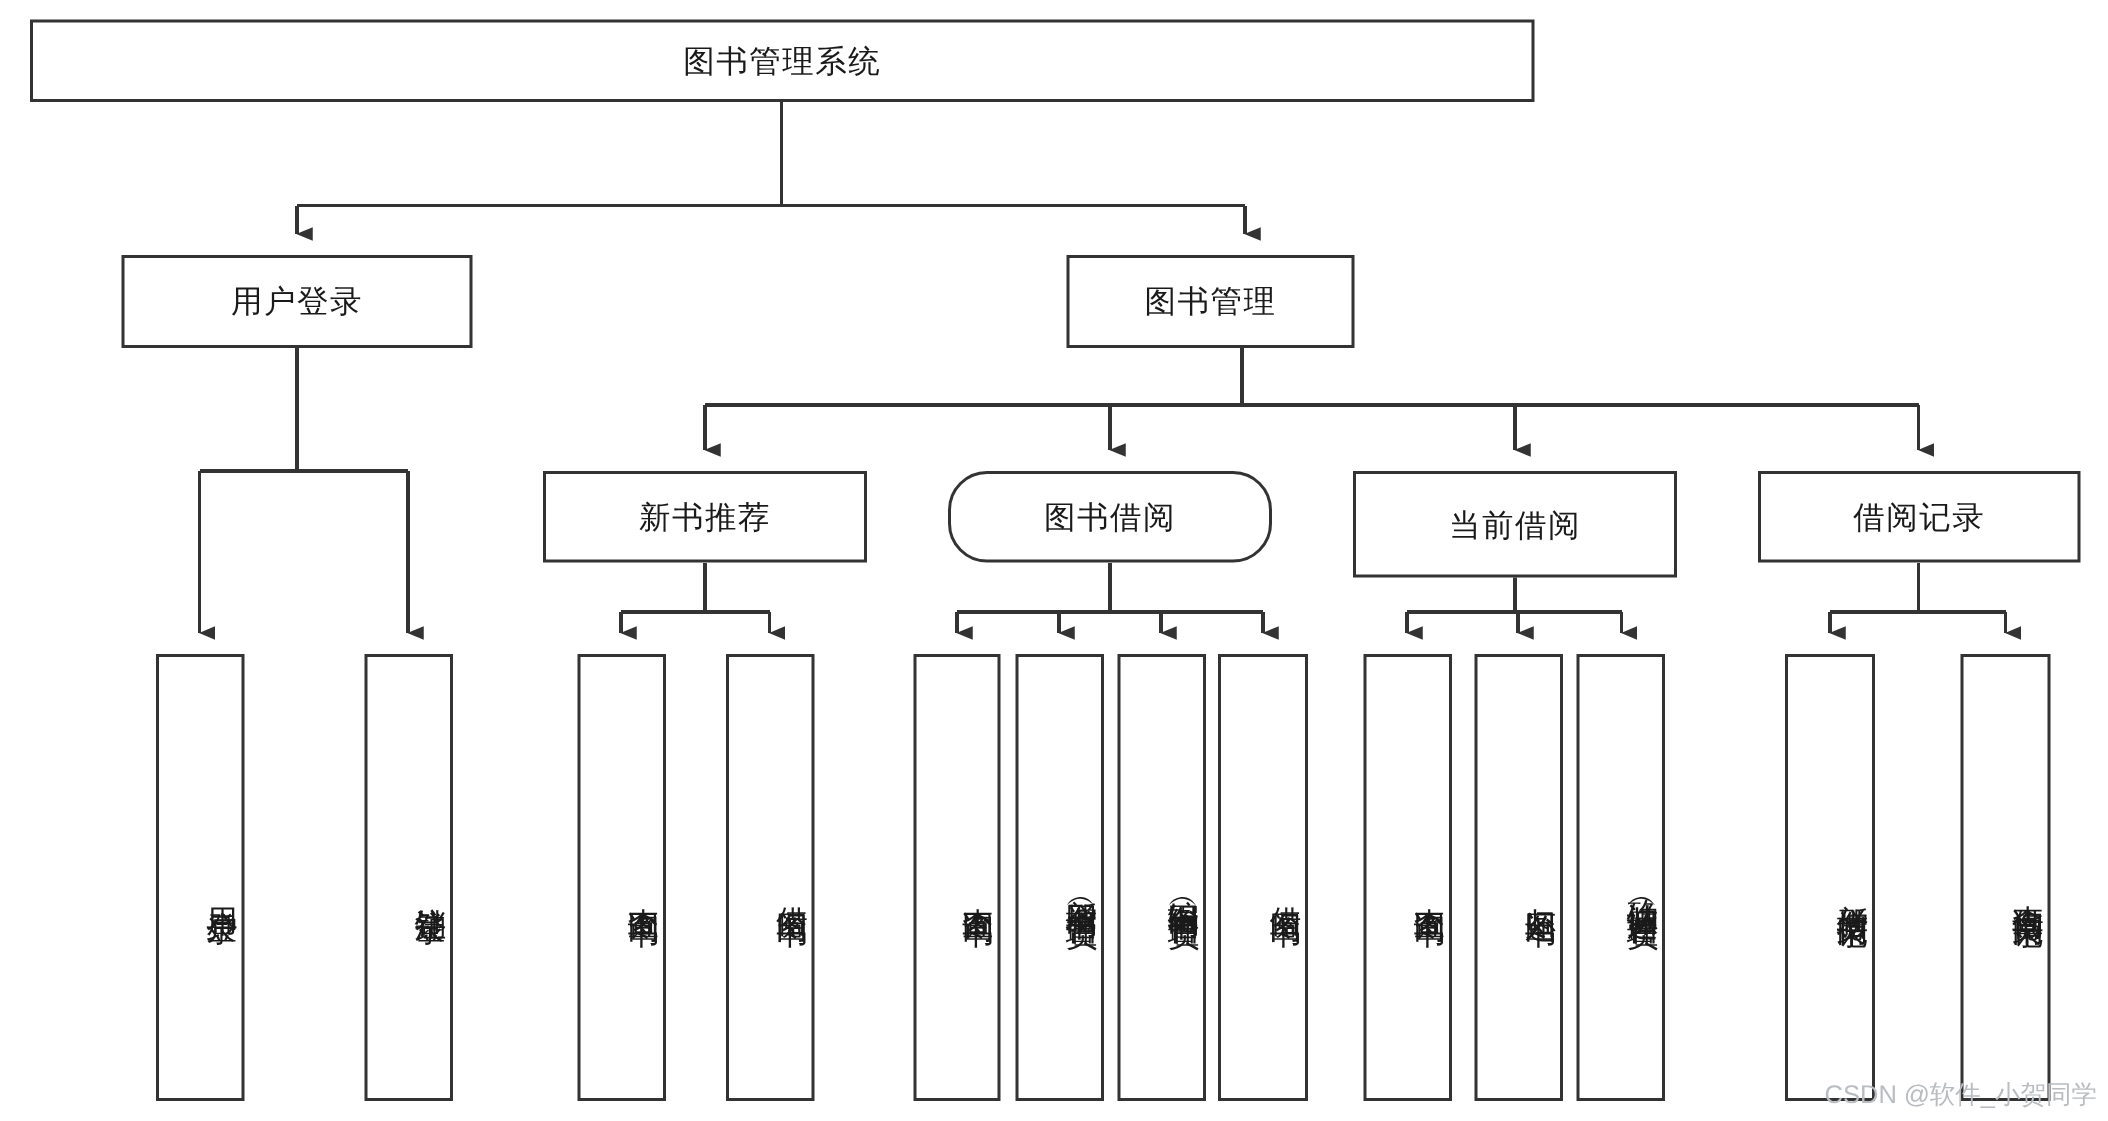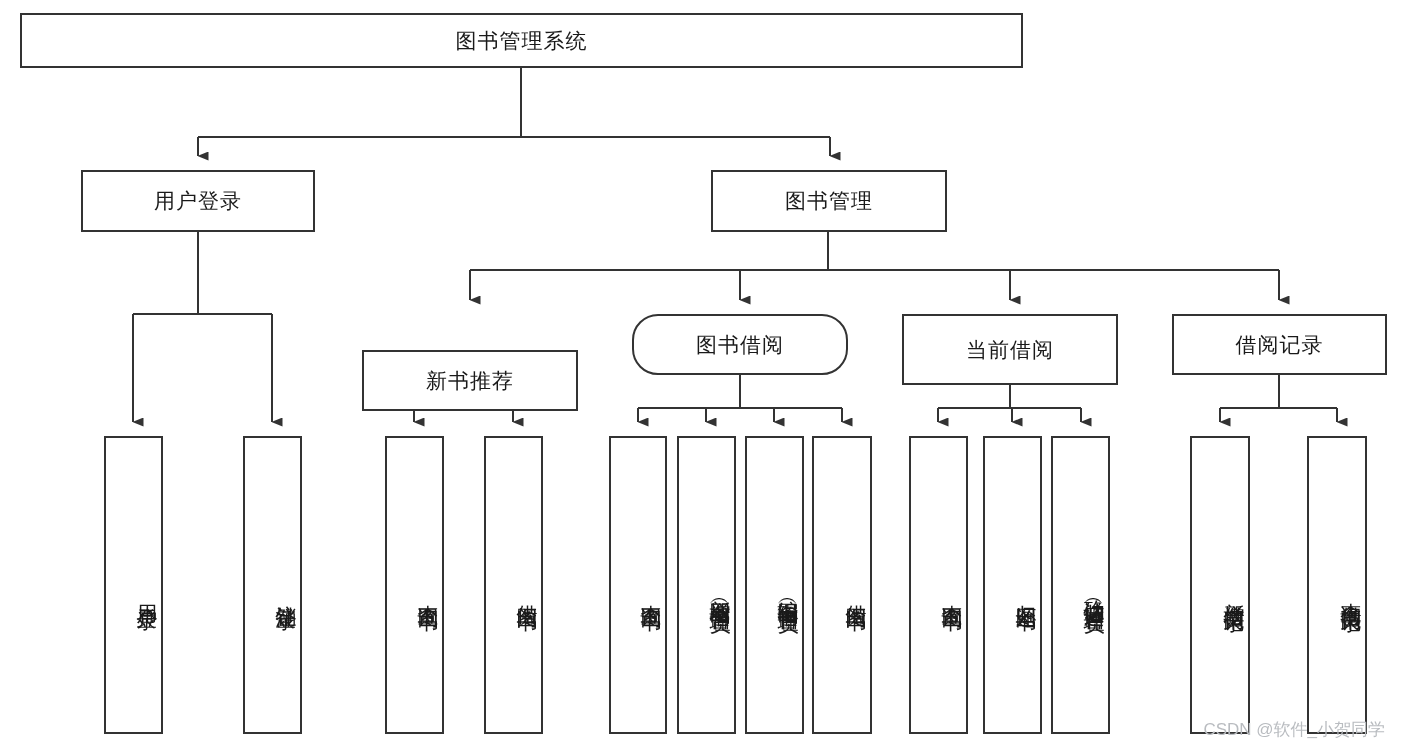--- a/index.html
+++ b/index.html
@@ -17,21 +17,21 @@
   }
   .node.h{font-size:21px;letter-spacing:1px;}
   .node.v{
     writing-mode:vertical-rl;text-orientation:upright;
     font-size:21px;letter-spacing:2px;
     padding-top:14px;align-items:flex-start;justify-content:center;
   }
   .node .lbl{display:block;white-space:nowrap;}
   svg#wires{position:absolute;left:0;top:0;width:1405px;height:747px;pointer-events:none;}
   #watermark{
-    position:absolute;right:20px;bottom:6px;
+    position:absolute;right:7px;bottom:6px;
     font-size:17px;color:#b9bcc0;white-space:nowrap;
     font-family:"Liberation Sans","DejaVu Sans",sans-serif;
   }
 </style>
 </head>
 <body>
 
 <div id="canvas">
 
   <svg id="wires" viewBox="0 0 1405 747" xmlns="http://www.w3.org/2000/svg">
@@ -84,24 +84,24 @@
     </g>
   </svg>
 
   <div id="nodes">
       <div class="node h" style="left: 20px; top: 13px; width: 1003px; height: 55px;">
         <span class="lbl">图书管理系统</span>
       </div>
       <div class="node h" style="left: 81px; top: 170px; width: 234px; height: 62px;">
         <span class="lbl">用户登录</span>
       </div>
-      <div class="node h" style="left: 711px; top: 170px; width: 236px; height: 62px;">
+      <div class="node h" style="left: 711px; top: 170px; width: 192px; height: 62px;">
         <span class="lbl">图书管理</span>
       </div>
-      <div class="node h" style="left: 362px; top: 314px; width: 216px; height: 61px; margin-top: 36px;">
+      <div class="node h" style="left: 362px; top: 314px; width: 216px; height: 61px;">
         <span class="lbl">新书推荐</span>
       </div>
       <div class="node h" style="left: 632px; top: 314px; width: 216px; height: 61px; border-radius: 26px;">
         <span class="lbl">图书借阅</span>
       </div>
       <div class="node h" style="left: 902px; top: 314px; width: 216px; height: 71px;">
         <span class="lbl">当前借阅</span>
       </div>
       <div class="node h" style="left: 1172px; top: 314px; width: 215px; height: 61px;">
         <span class="lbl">借阅记录</span>

